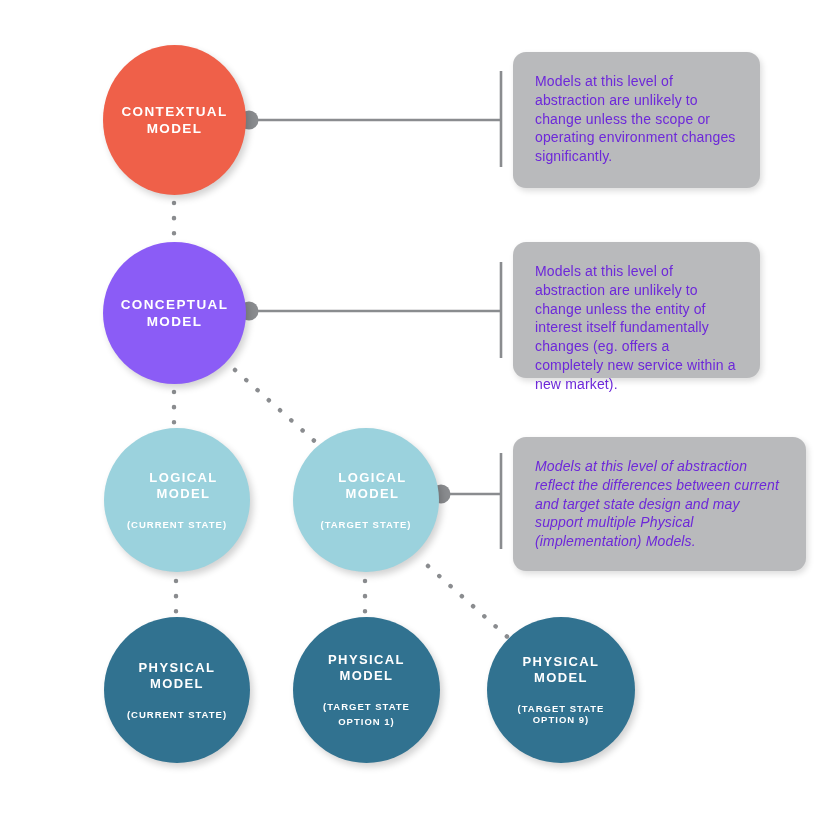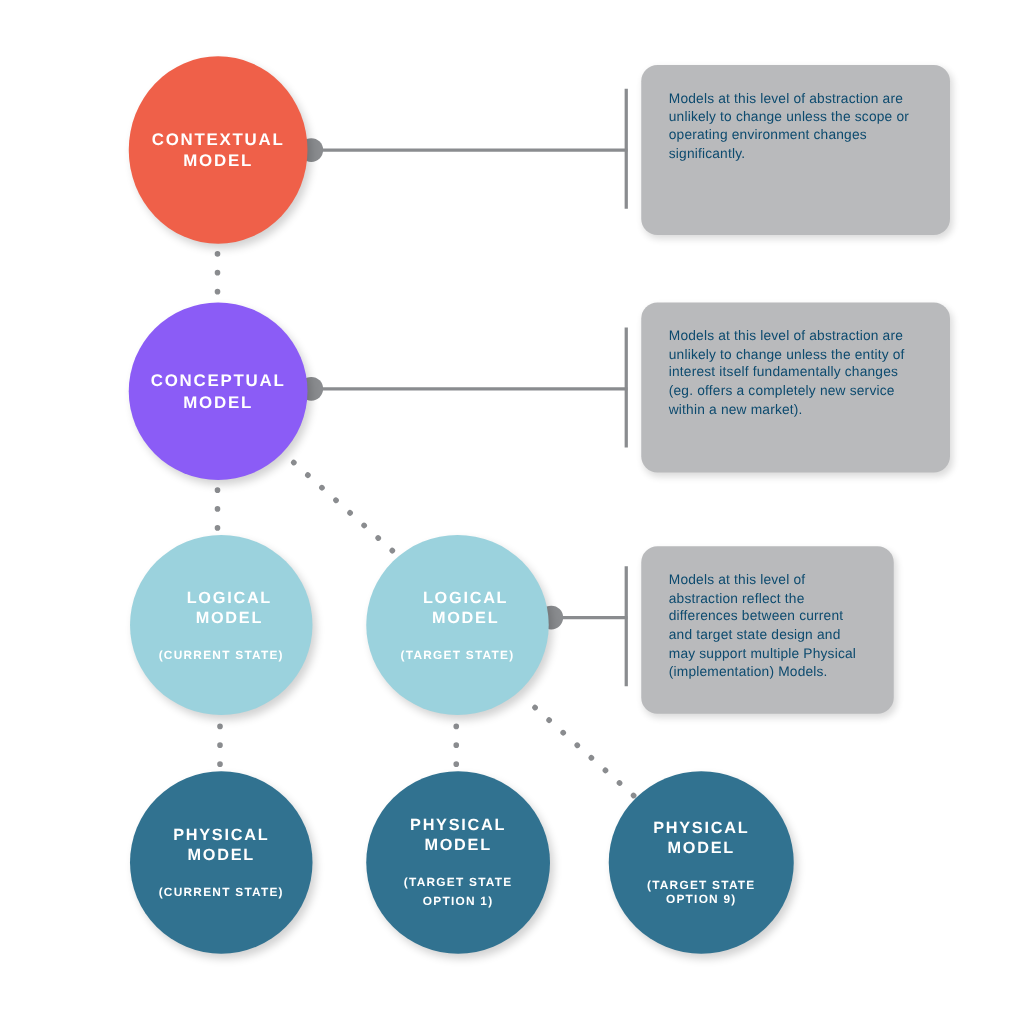--- a/index.html
+++ b/index.html
@@ -26,25 +26,25 @@
 
   .n-phys-current{left:104px;top:617px;width:146px;height:146px;background:#317290;}
   .n-phys-opt1{left:293px;top:617px;width:147px;height:146px;background:#317290;}
   .n-phys-opt2{left:487px;top:617px;width:148px;height:146px;background:#317290;}
   .n-phys-current .l1,.n-phys-opt1 .l1,.n-phys-opt2 .l1{font-size:13px;}
   .n-phys-current .l2,.n-phys-opt1 .l2,.n-phys-opt2 .l2{font-size:9.5px;}
 
   .callout{position:absolute;background:#b9babc;border-radius:13px;
            box-shadow:2px 3px 6px rgba(0,0,0,0.14);box-sizing:border-box;
            padding:20px 22px 18px 22px;}
-  .callout p{margin:0;color:#0c4a6e;font-size:11px;line-height:1.34;
+  .callout p{margin:0;color:#6d28d9;font-size:14px;line-height:1.34;
              letter-spacing:0.15px;}
   .c1{left:513px;top:52px;width:247px;height:136px;}
   .c2{left:513px;top:242px;width:247px;height:136px;}
-  .c3{left:513px;top:437px;width:202px;height:134px;}
+  .c3{left:513px;top:437px;width:293px;height:134px;font-style:italic;}
 </style>
 </head>
 <body>
 
 <div id="stage">
 
   <svg class="layer" viewBox="0 0 820 827">
     <g stroke="#8a8c8f" stroke-width="4.5" stroke-linecap="round" stroke-dasharray="0.1 15" fill="none">
 
       <line x1="174" y1="203" x2="174" y2="238"></line>

